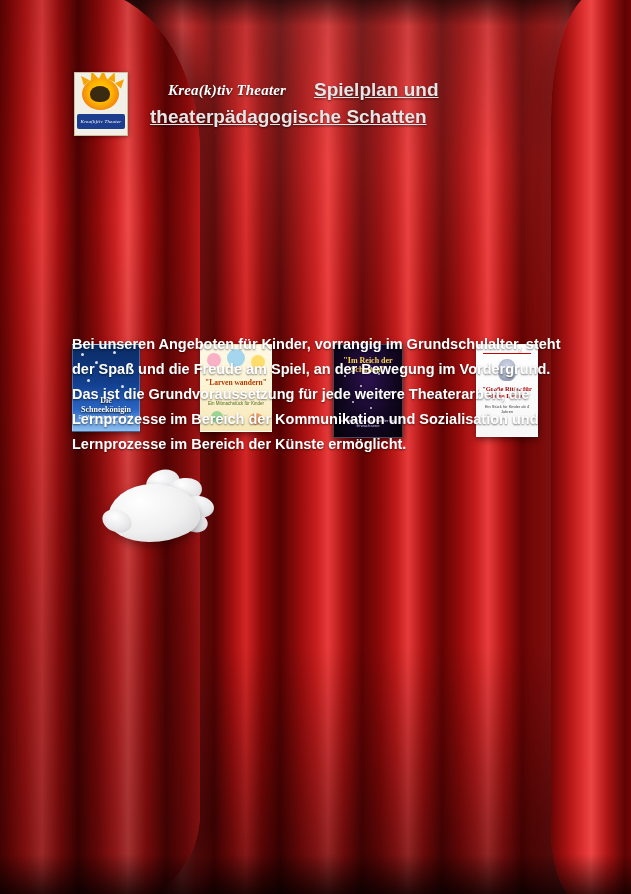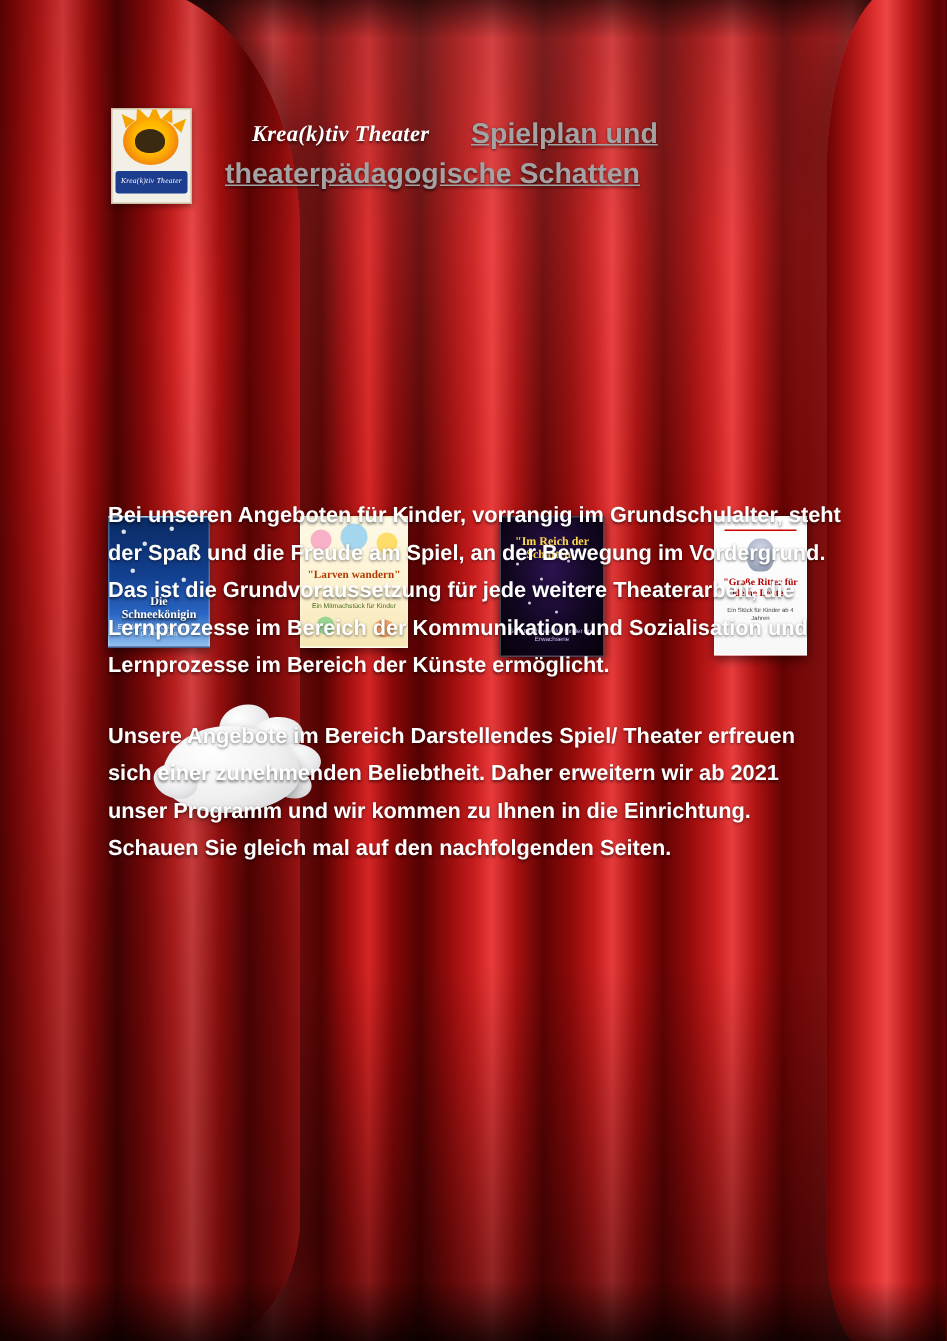--- a/index.html
+++ b/index.html
@@ -191,21 +191,21 @@
     font-style: italic;
     font-weight: bold;
     font-size: 15px;
     letter-spacing: .2px;
     text-shadow: 0 1px 2px rgba(0,0,0,.6);
   }
   .title {
     position: absolute;
     left: 150px; top: 16px;
     width: 420px;
-    color: #a3a3a3;
+    color: #e5e5e5;
     font-family: "Liberation Sans", sans-serif;
     font-weight: bold;
     font-size: 19px;
     line-height: 27px;
     text-shadow: 0 1px 2px rgba(0,0,0,.6);
   }
   .title .l1 {
     display: block;
     padding-left: 164px;
     text-decoration: underline;
@@ -387,21 +387,20 @@
     <div class="f1"></div>
       <div class="f2"></div>
       <div class="f3"></div>
       <div class="f4"></div>
     <div class="palm"></div>
     <div class="thumb"></div>
   </div>
 
   <div class="body-text">
     <p>Bei unseren Angeboten für Kinder, vorrangig im Grundschulalter, steht der Spaß und die Freude am Spiel, an der Bewegung im Vordergrund. Das ist die Grundvoraussetzung für jede weitere Theaterarbeit, die Lernprozesse im Bereich der Kommunikation und Sozialisation und Lernprozesse im Bereich der Künste ermöglicht.</p>
-    <p>Unsere Angebote im Bereich Darstellendes Spiel/ Theater erfreuen sich einer zunehmenden Beliebtheit. Daher erweitern wir ab 2021 unser Programm und wir kommen zu Ihnen in die Einrichtung.  Schauen Sie gleich mal auf den nachfolgenden Seiten.</p>
   </div>
 
   <div class="poster-row" style="top:744px;">
 
     
 
     
 
     
 

